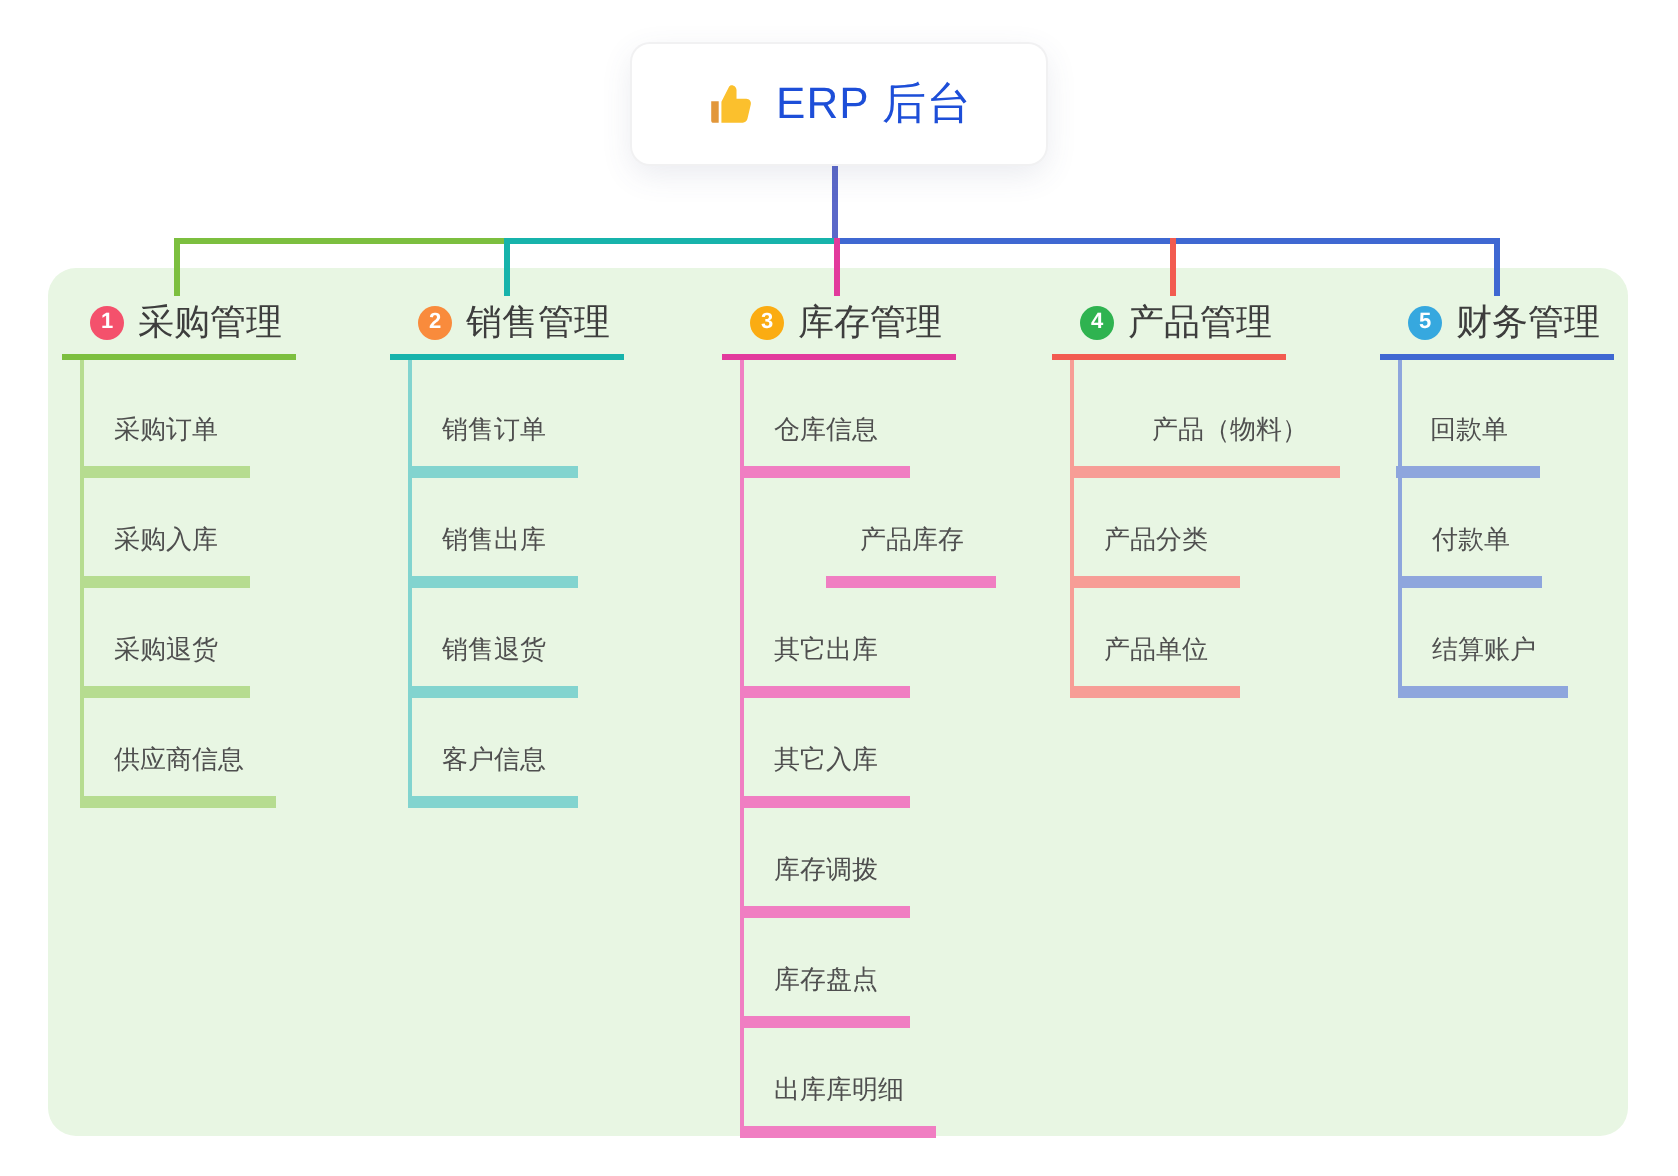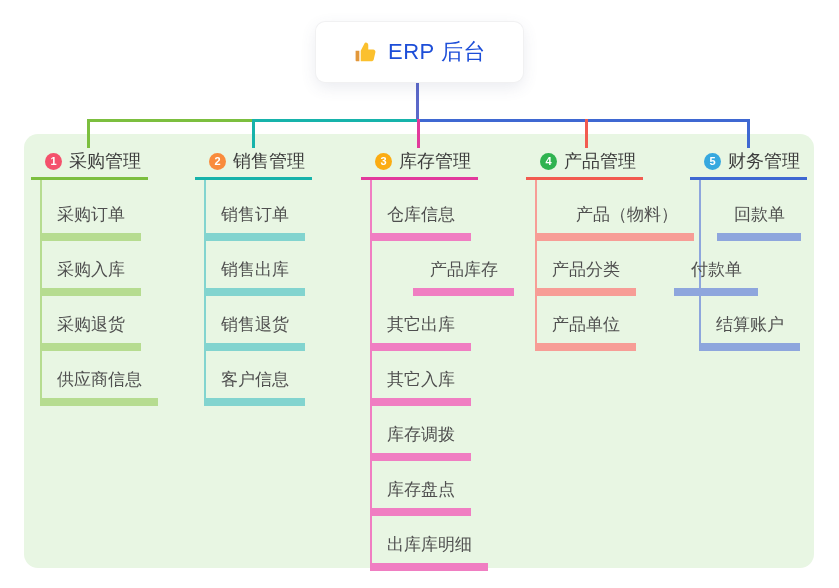--- a/index.html
+++ b/index.html
@@ -28,22 +28,22 @@
     cursor:default;
   }
   .badge{
     width:17px;height:17px;border-radius:50%;color:#fff;
     font-size:11px;font-weight:bold;line-height:17px;text-align:center;
     flex:0 0 auto;
   }
   .branch-title{font-size:18px;font-weight:500;color:#3d3d3d;line-height:22px;white-space:nowrap;}
   .child-row{
     position:absolute;height:22px;line-height:20px;
-    padding:0 16px 6px 17px;border-bottom:8px solid #ef4444;
-    font-size:17px;color:#4f4f4f;white-space:nowrap;z-index:2;
+    padding:0 16px 6px 17px;border-bottom:6px solid #ef4444;
+    font-size:13px;color:#4f4f4f;white-space:nowrap;z-index:2;
   }
   .spine{position:absolute;width:2px;z-index:1;}
   .drop{position:absolute;width:3px;height:29px;top:119px;z-index:1;}
   .rail{position:absolute;height:3px;top:119px;z-index:1;}
   .root-drop{position:absolute;width:3px;left:416px;top:82px;height:40px;z-index:1;}
 </style>
 </head>
 <body style="background: rgb(255, 255, 255);">
 
 <div id="stage">
@@ -106,18 +106,18 @@
       <div class="spine" style="left: 535px; top: 180px; height: 163px; background: rgb(247, 157, 150);"></div>
       <div class="child-row" style="left: 535px; top: 205px; border-bottom-color: rgb(247, 157, 150); padding-left: 41px;"><span>产品（物料）</span></div>
       <div class="child-row" style="left: 535px; top: 260px; border-bottom-color: rgb(247, 157, 150);"><span>产品分类</span></div>
       <div class="child-row" style="left: 535px; top: 315px; border-bottom-color: rgb(247, 157, 150);"><span>产品单位</span></div>
       <div class="drop" style="left: 747px; background: rgb(63, 104, 210);"></div>
       <div class="branch-header" style="left: 690px; border-bottom-color: rgb(63, 104, 210);">
         <span class="badge" style="background: rgb(54, 168, 223);">5</span>
         <span class="branch-title">财务管理</span>
       </div>
       <div class="spine" style="left: 699px; top: 180px; height: 163px; background: rgb(142, 166, 221);"></div>
-      <div class="child-row" style="left: 717px; top: 205px; border-bottom-color: rgb(142, 166, 221); text-align: right;"><span>回款单</span></div>
-      <div class="child-row" style="left: 674px; top: 260px; border-bottom-color: rgb(142, 166, 221);"><span>付款单</span></div>
+      <div class="child-row" style="left: 698px; top: 205px; border-bottom-color: rgb(142, 166, 221); text-align: right;"><span>回款单</span></div>
+      <div class="child-row" style="left: 699px; top: 260px; border-bottom-color: rgb(142, 166, 221);"><span>付款单</span></div>
       <div class="child-row" style="left: 699px; top: 315px; border-bottom-color: rgb(142, 166, 221);"><span>结算账户</span></div>
     </div>
 
 </div>
 
 </body></html>

